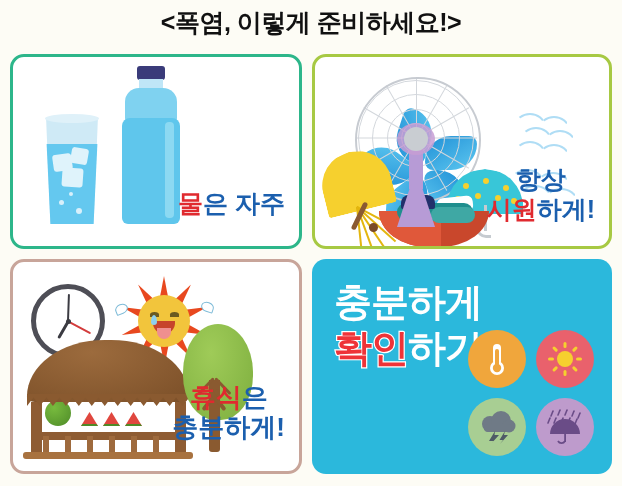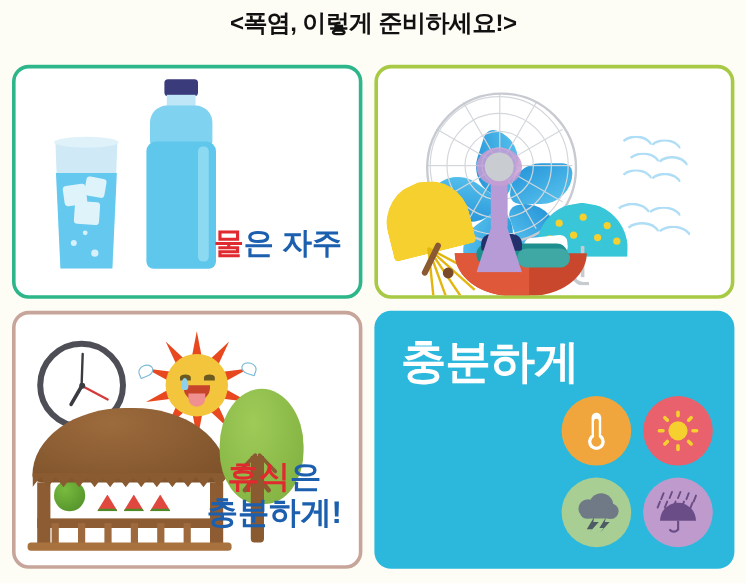--- a/index.html
+++ b/index.html
@@ -15,21 +15,21 @@
     position: relative;
   }
 
   
   #title {
     position: absolute;
     top: 6px;
     left: 0;
     width: 622px;
     text-align: center;
-    font-size: 20px;
+    font-size: 25px;
     font-weight: bold;
     color: #111111;
     letter-spacing: -0.5px;
     white-space: nowrap;
   }
 
   
   #panels {
     position: absolute;
     top: 54px;
@@ -499,20 +499,28 @@
       <s style="left:0px;  top:28px; width:26px;"></s>
       <s style="left:24px; top:31px; width:26px;"></s>
     </div>
     <div class="art swoosh" style="left:196px; top:112px;">
       <s style="left:0px;  top:0px;  width:28px;"></s>
       <s style="left:26px; top:3px;  width:28px;"></s>
       <s style="left:8px;  top:16px; width:28px;"></s>
       <s style="left:34px; top:19px; width:28px;"></s>
     </div>
 
+    <div class="slogan" id="slogan-cool">
+      <span class="ln">
+        <span class="kw-blue" style="color: rgb(27, 95, 174);">항상</span>
+      </span>
+      <span class="ln">
+        <span class="kw-red" style="color: rgb(224, 42, 47);">시원</span><span class="kw-blue" style="color: rgb(27, 95, 174);">하게!</span>
+      </span>
+    </div>
   </div>
 
   <div class="panel panel-outline" id="panel-rest" style="border-color: rgb(200, 165, 154);">
 
     <div class="art" id="clock">
       <div class="c-ring"></div>
       <div class="hand h-hour" style="transform: rotate(210deg);"></div>
       <div class="hand h-min" style="transform: rotate(2deg);"></div>
       <div class="hand h-sec" style="transform: rotate(118deg);"></div>
       <div class="c-pin"></div>
@@ -582,20 +590,23 @@
       </span>
     </div>
   </div>
 
   <div class="panel" id="panel-weather" style="background: rgb(43, 184, 220);">
 
     <div id="slogan-weather">
       <span class="ln">
         <span class="w-white">충분하게</span>
       </span>
+      <span class="ln">
+        <span class="w-red">확인</span><span class="w-white">하기</span>
+      </span>
     </div>
 
     <div id="weather-icons">
 
       <div class="wicon" id="wicon-temp" style="background: rgb(240, 166, 60);">
         <svg width="30" height="36" viewBox="0 0 30 36" aria-hidden="true">
           <rect x="11" y="3" width="8" height="21" rx="4" fill="#FFFFFF"></rect>
           <circle cx="15" cy="27" r="7" fill="#FFFFFF"></circle>
           <rect x="13" y="8" width="4" height="18" rx="2" fill="#F0A63C"></rect>
           <circle cx="15" cy="27" r="4.2" fill="#F0A63C"></circle>

